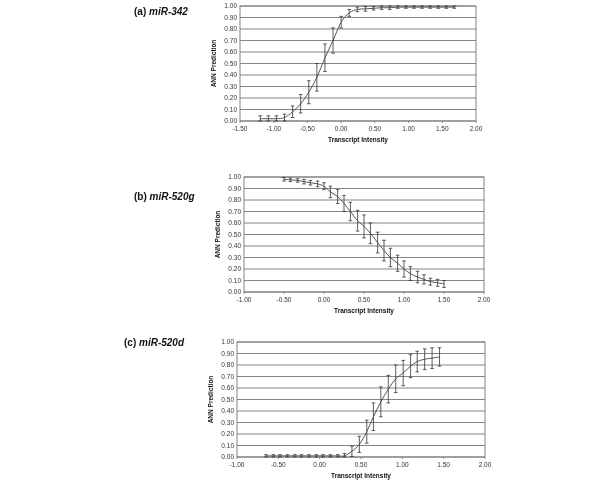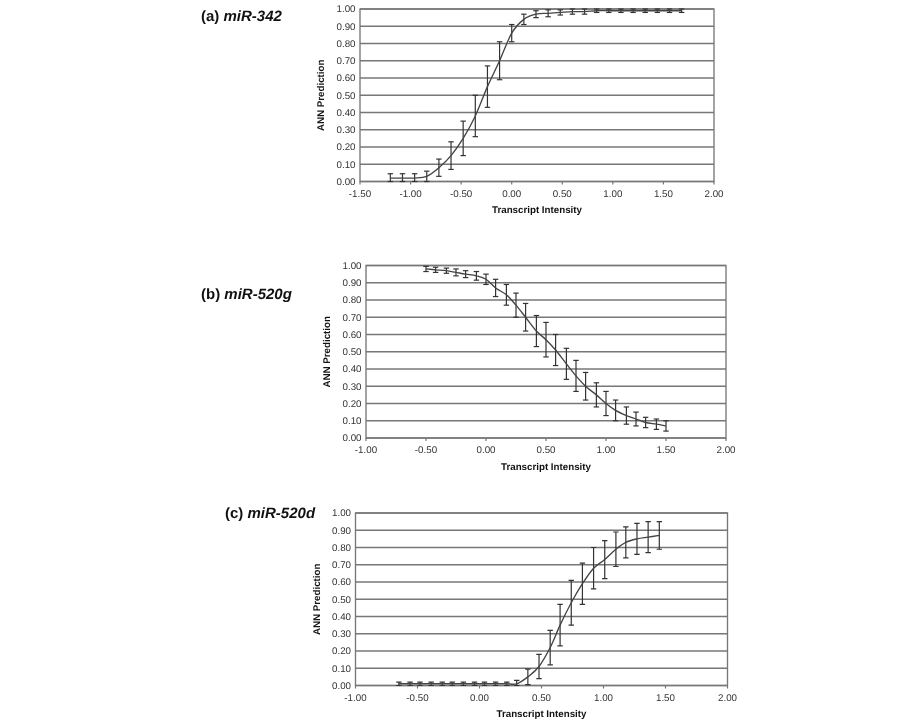--- a/index.html
+++ b/index.html
@@ -14,21 +14,21 @@
 <body>
 
 <div class="panel-title" style="left:134px;top:6px;">
   <span>(a)</span>
   <span class="gene">miR-342</span>
 </div>
 <div class="panel-title" style="left:134px;top:191px;">
   <span>(b)</span>
   <span class="gene">miR-520g</span>
 </div>
-<div class="panel-title" style="left:150px;top:337px;">
+<div class="panel-title" style="left:124px;top:337px;">
   <span>(c)</span>
   <span class="gene">miR-520d</span>
 </div>
 
 <svg class="chart" width="600" height="485">
   <g id="chart-a">
       <line x1="240" y1="121" x2="476" y2="121" stroke="#777" stroke-width="0.9"></line>
       <text x="237" y="123.3" text-anchor="end" class="tick">0.00</text>
       <line x1="240" y1="109.5" x2="476" y2="109.5" stroke="#777" stroke-width="0.9"></line>
       <text x="237" y="111.8" text-anchor="end" class="tick">0.10</text>

